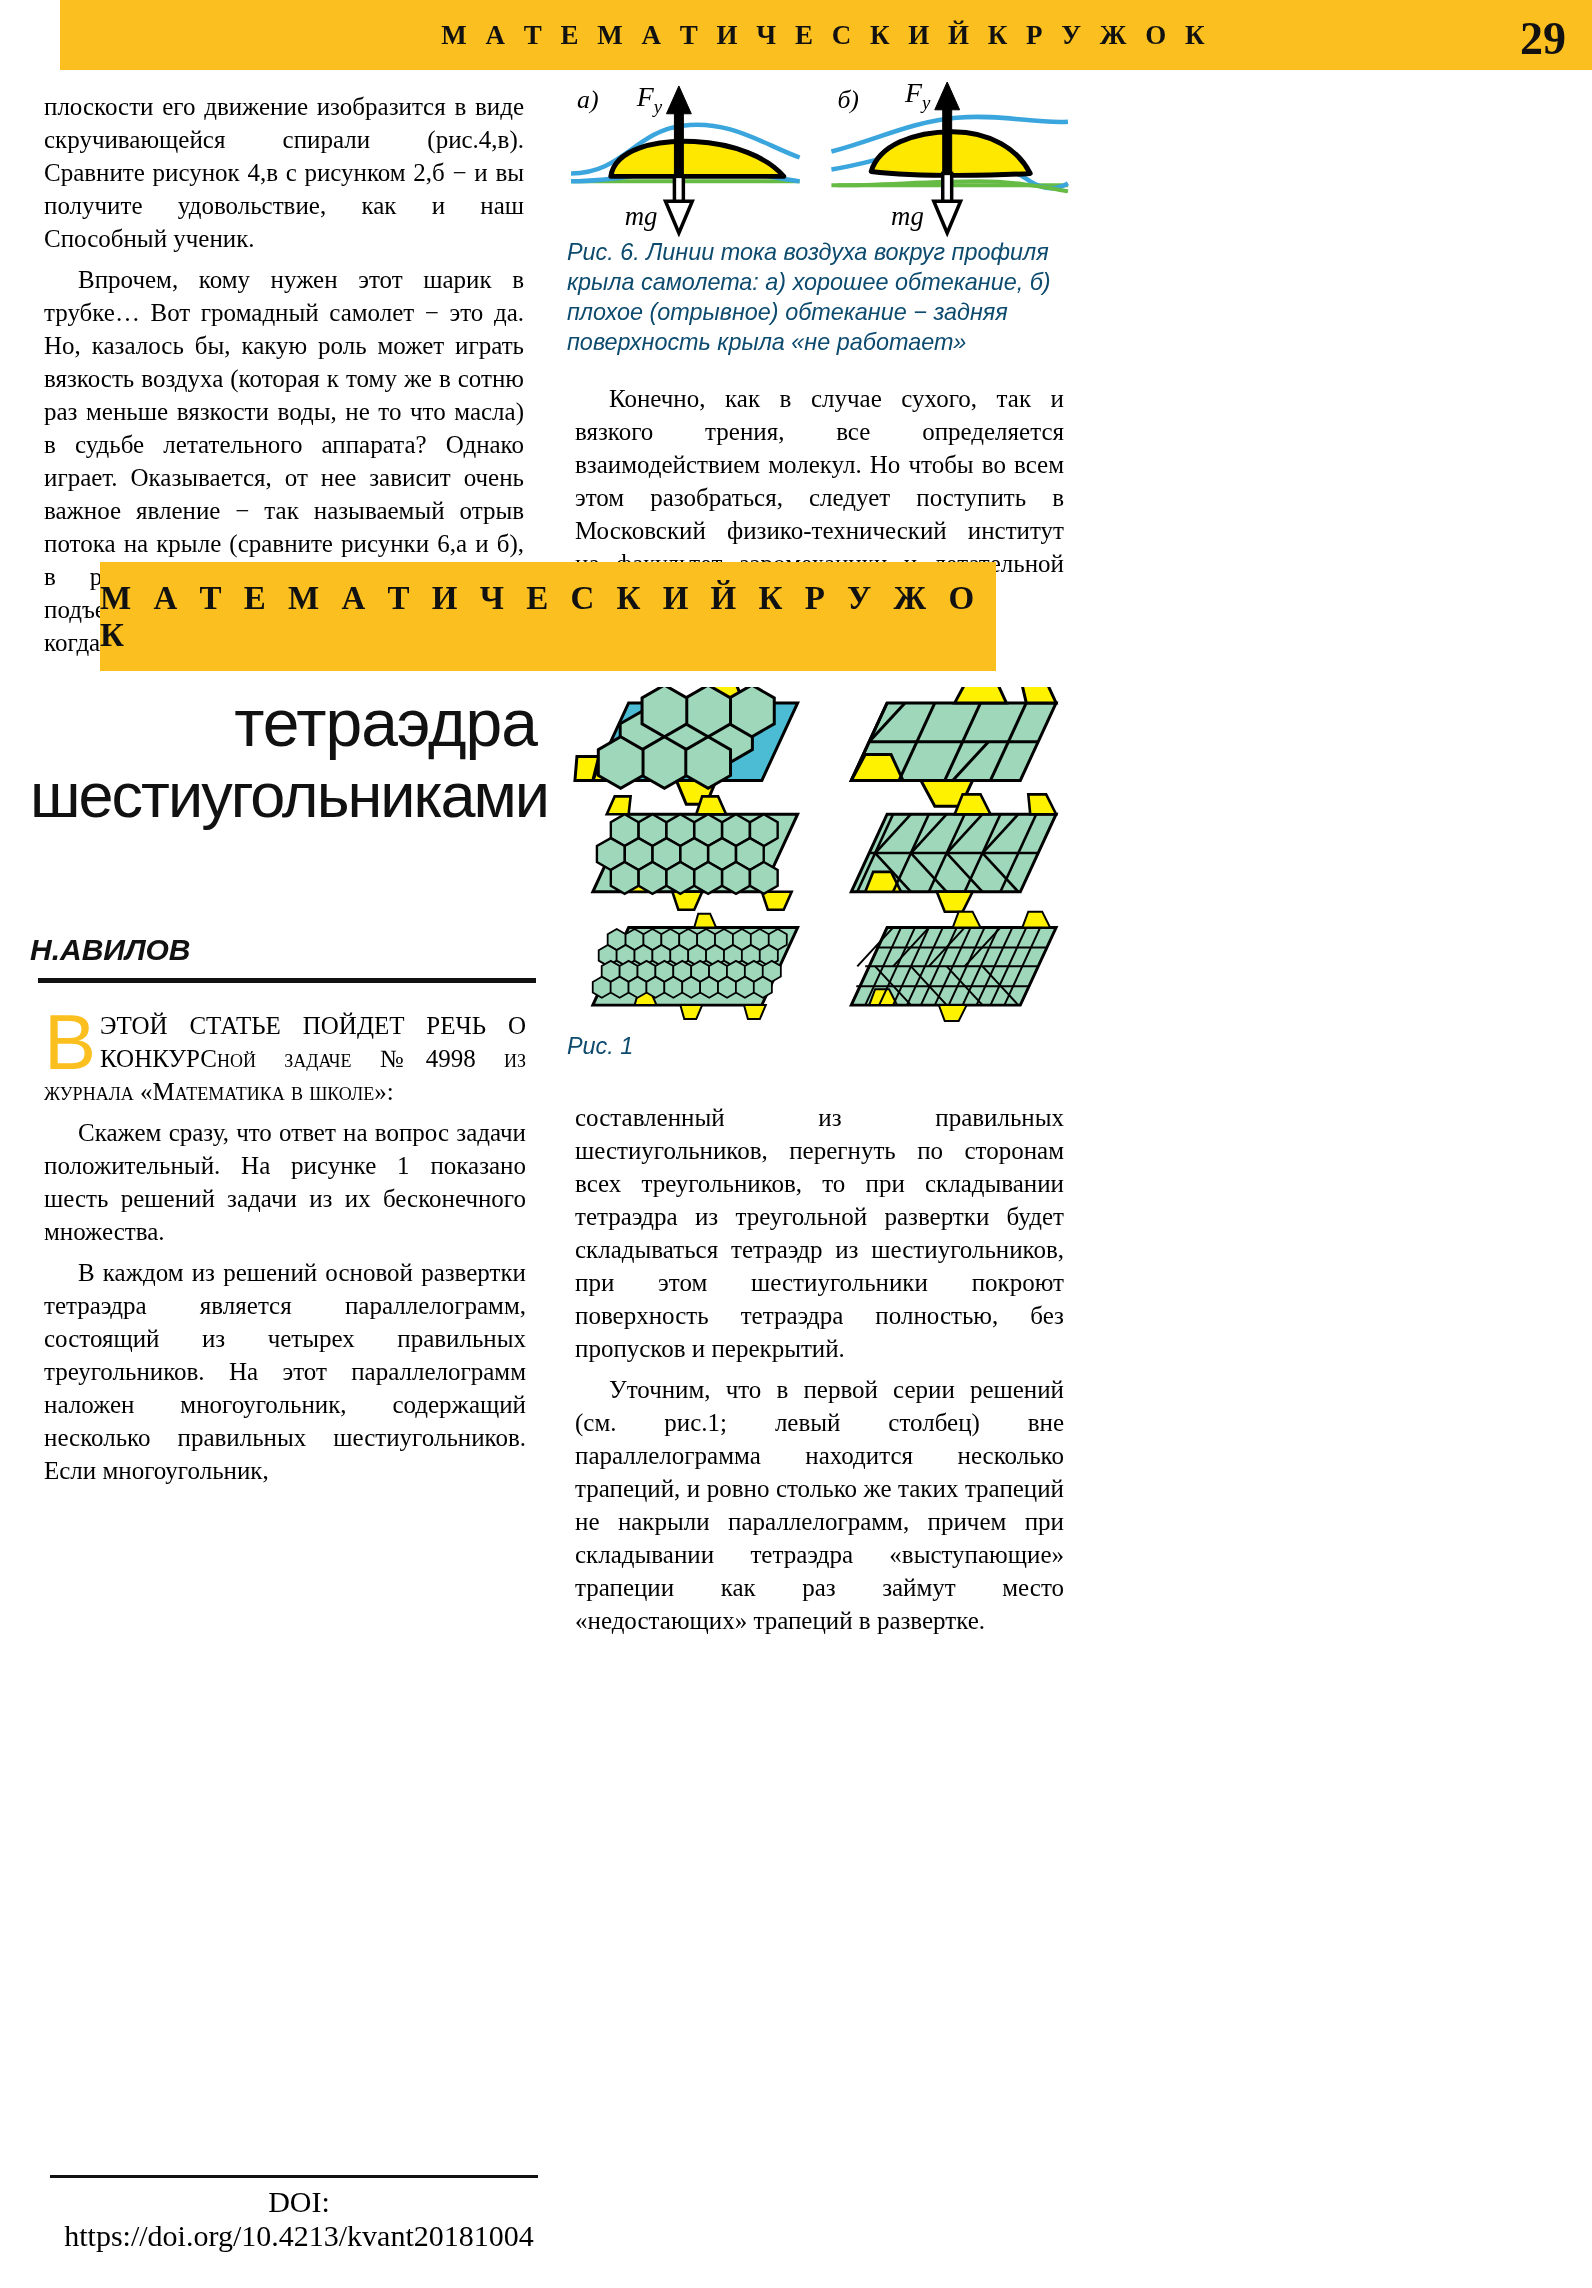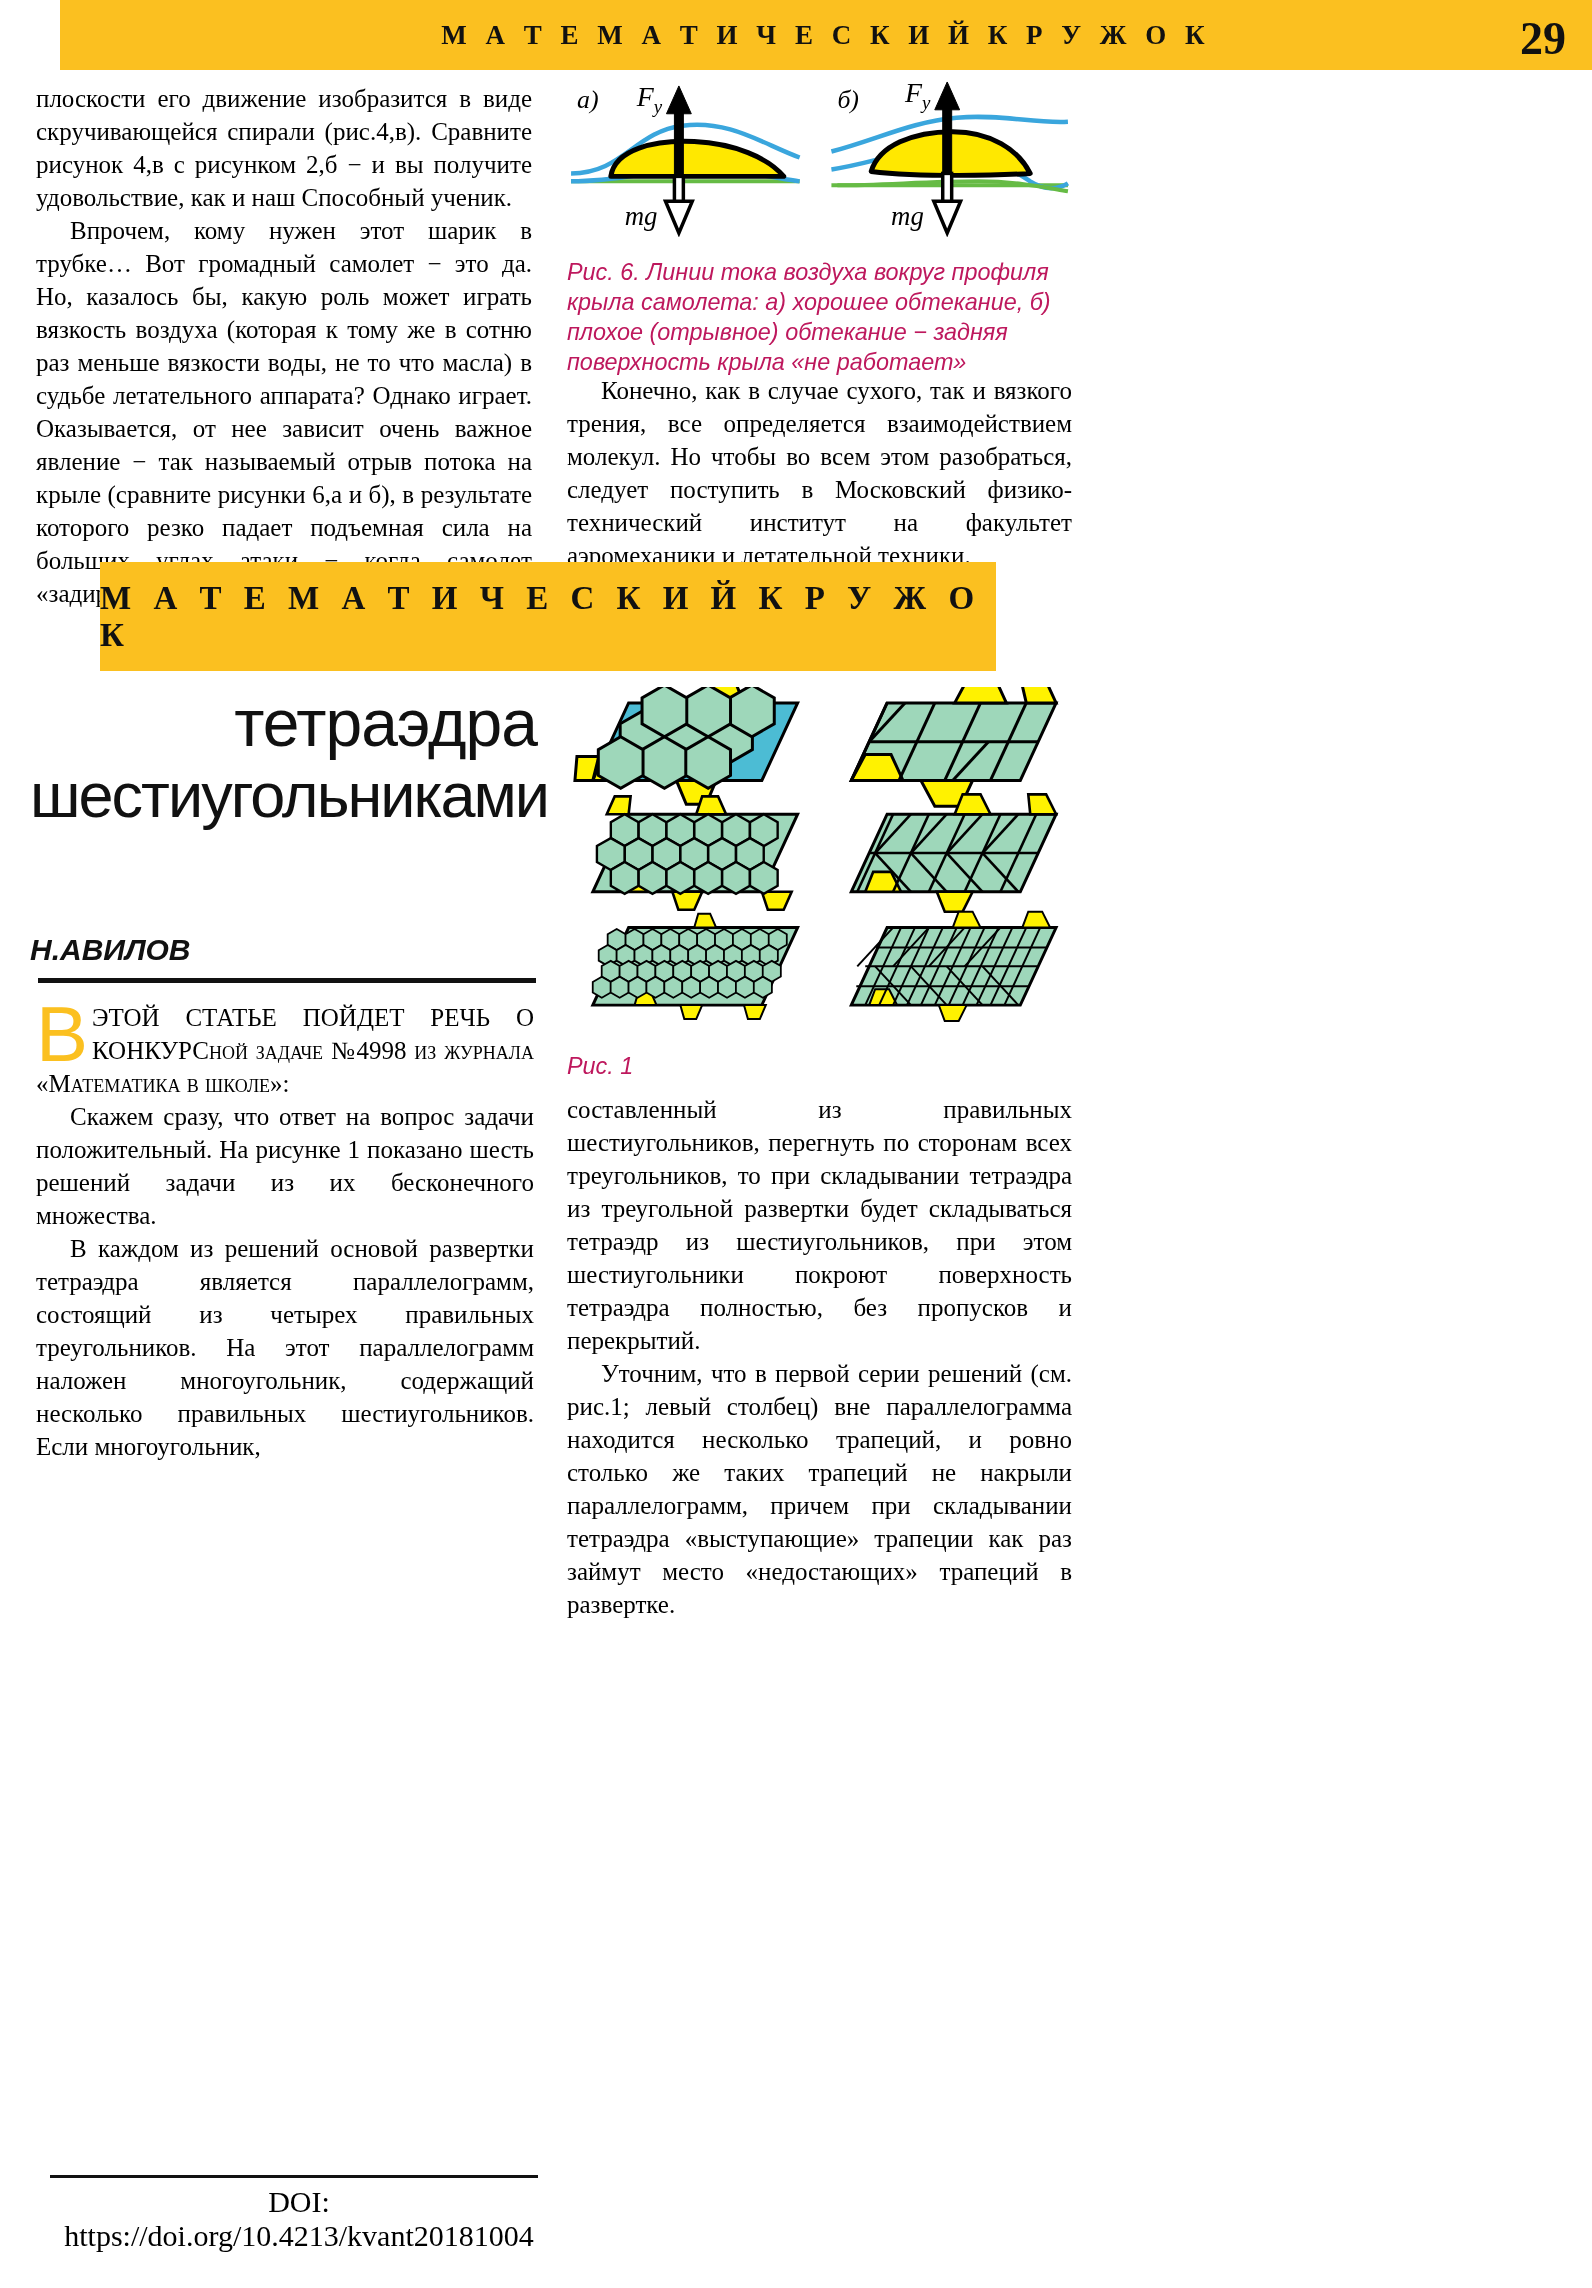--- a/index.html
+++ b/index.html
@@ -33,37 +33,36 @@
   .col{
     position:absolute;
     font-family:"Liberation Serif", serif;
     font-size:25px;
     line-height:33px;
     color:#000;
     text-align:justify;
     text-justify:inter-word;
     hyphens:manual;
   }
-  .col p{margin:0;text-indent:34px;}
+  .col p{margin:8px;text-indent:34px;}
   .col p.noind{text-indent:0;}
   .ital{font-style:italic;}
 
   
   #upper-left{left:36px;top:82px;width:496px;}
   #upper-right{left:567px;top:374px;width:505px;}
 
   
   #fig6{position:absolute;left:563px;top:78px;width:513px;height:159px;}
   .figcap{
     position:absolute;
     font-family:"Liberation Sans", sans-serif;
     font-style:italic;
-    font-size:23.4px;line-height:30px;color:#be185d;
+    font-size:23.4px;line-height:30px;color:#0c4a6e;
     text-align:left;
-    margin-top:20px;
   }
   #fig6cap{left:567px;top:237px;width:509px;}
 
   
   .banner{
     position:absolute;left:100px;top:562px;width:896px;height:109px;
     background:#fbc020;
   }
   .banner-text{
     position:absolute;left:100px;top:562px;width:896px;height:109px;

